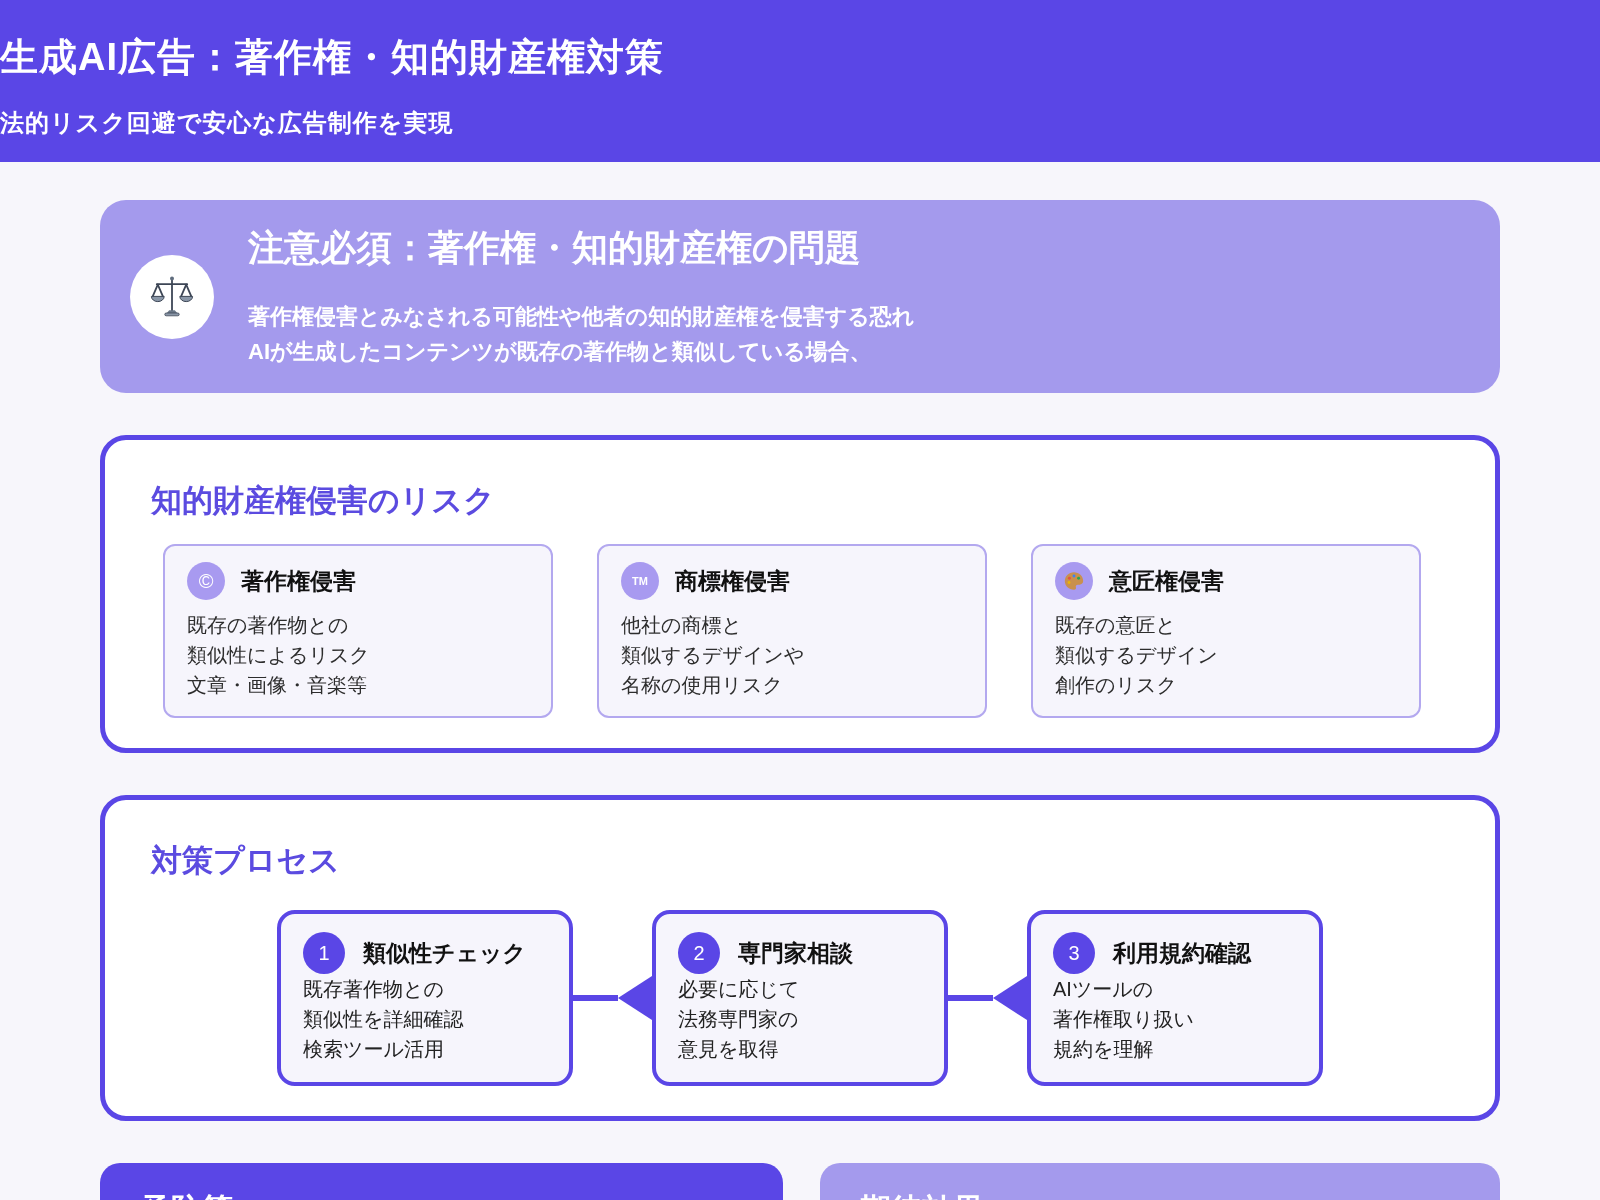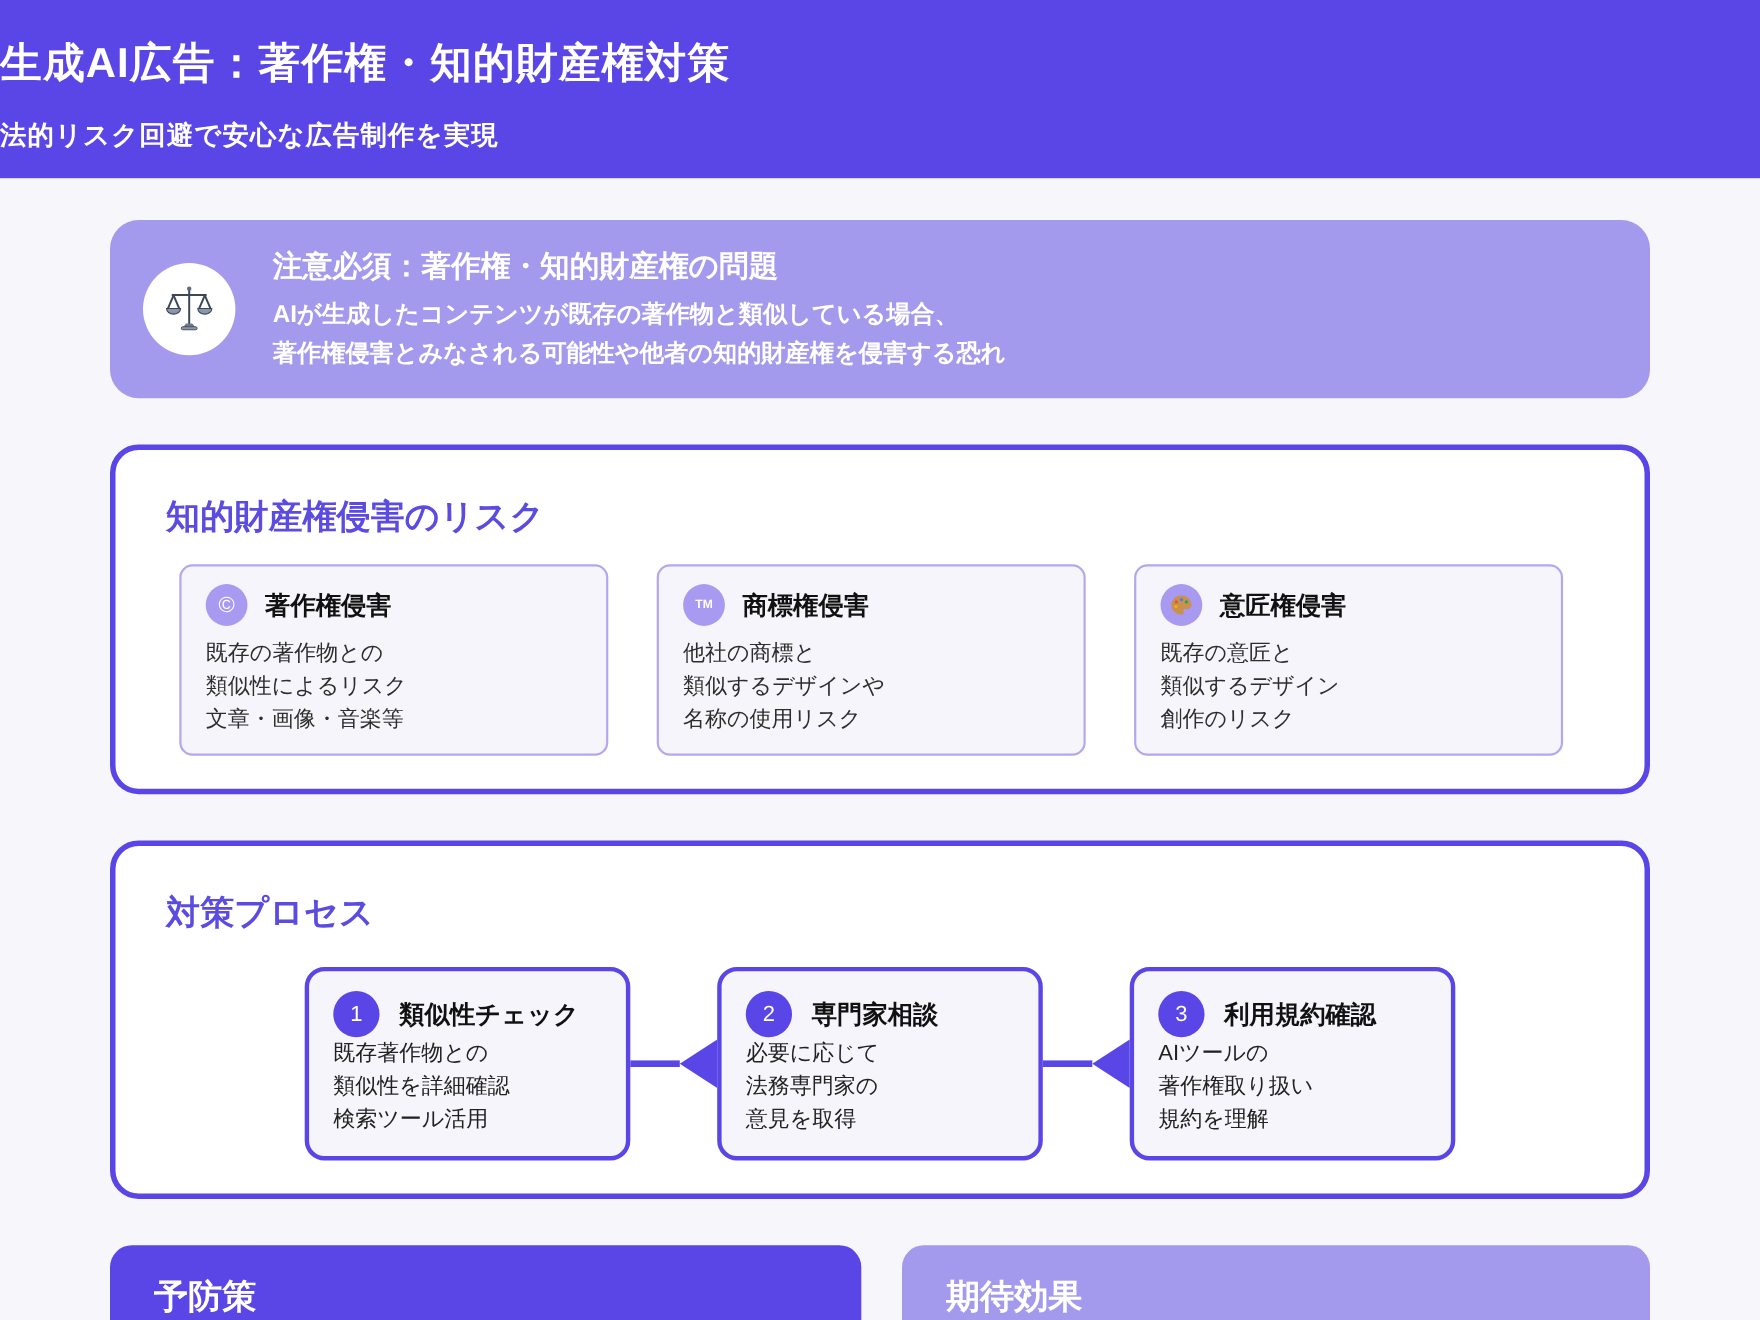--- a/index.html
+++ b/index.html
@@ -27,21 +27,21 @@
   
   .banner{
     margin-top:38px;background:#a49aed;border-radius:26px;
     padding:24px 30px;box-sizing:border-box;min-height:132px;
     display:flex;align-items:center;gap:34px;color:#fff;
   }
   .banner .icon-circle{
     width:84px;height:84px;background:#fff;border-radius:50%;
     display:flex;align-items:center;justify-content:center;flex-shrink:0;
   }
-  .banner .b-title{font-size:27px;font-weight:bold;margin:0 0 8px;}
+  .banner .b-title{font-size:36px;font-weight:bold;margin:0 0 26px;}
   .banner .b-line{font-size:22px;font-weight:bold;line-height:35px;}
 
   
   .section{
     margin-top:42px;background:#fff;border:5px solid #5a46e6;
     border-radius:26px;padding:24px 30px 30px;box-sizing:border-box;
   }
   .section .s-title{color:#5b4be0;font-size:31px;font-weight:bold;margin:16px;}
 
   
@@ -116,22 +116,22 @@
           </g>
           <circle cx="12" cy="2.7" r="1" fill="#5f6c7d"></circle>
           <path d="M1.7 11.7 A3.2 2.6 0 0 0 8.1 11.7 Z" fill="#8a97a8" stroke="#3d4656" stroke-width="0.5"></path>
           <path d="M15.9 11.7 A3.2 2.6 0 0 0 22.3 11.7 Z" fill="#8a97a8" stroke="#3d4656" stroke-width="0.5"></path>
           <path d="M9.4 20 L14.6 20 L13.4 18.6 L10.6 18.6 Z" fill="#6b7888"></path>
           <rect x="8.4" y="20" width="7.2" height="1.4" rx="0.7" fill="#8a97a8" stroke="#3d4656" stroke-width="0.4"></rect>
         </svg>
       </div>
       <div>
         <div class="b-title">注意必須：著作権・知的財産権の問題</div>
+        <div class="b-line">著作権侵害とみなされる可能性や他者の知的財産権を侵害する恐れ</div>
         <div class="b-line">AIが生成したコンテンツが既存の著作物と類似している場合、</div>
-        <div class="b-line">著作権侵害とみなされる可能性や他者の知的財産権を侵害する恐れ</div>
       </div>
     </div>
 
     <div class="section">
       <div class="s-title">知的財産権侵害のリスク</div>
       <div class="risk-cards">
 
         <div class="risk-card">
           <div class="risk-head">
             <div class="icon-badge">

